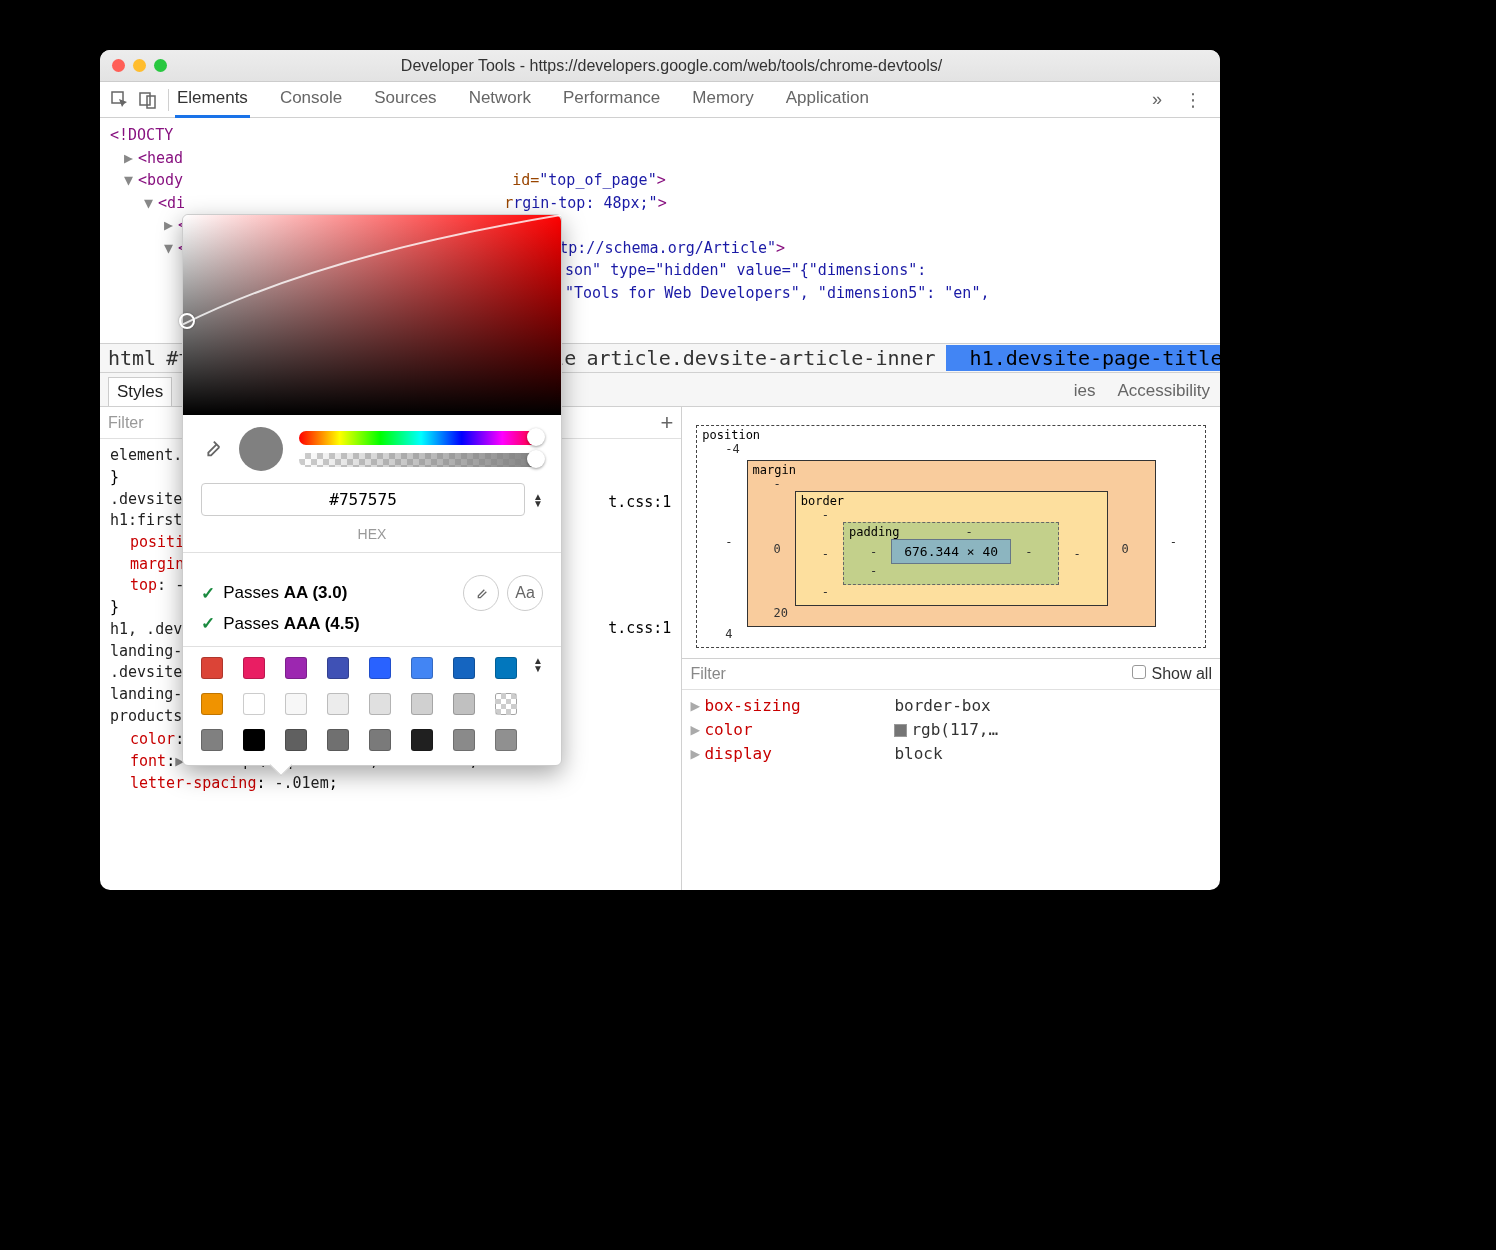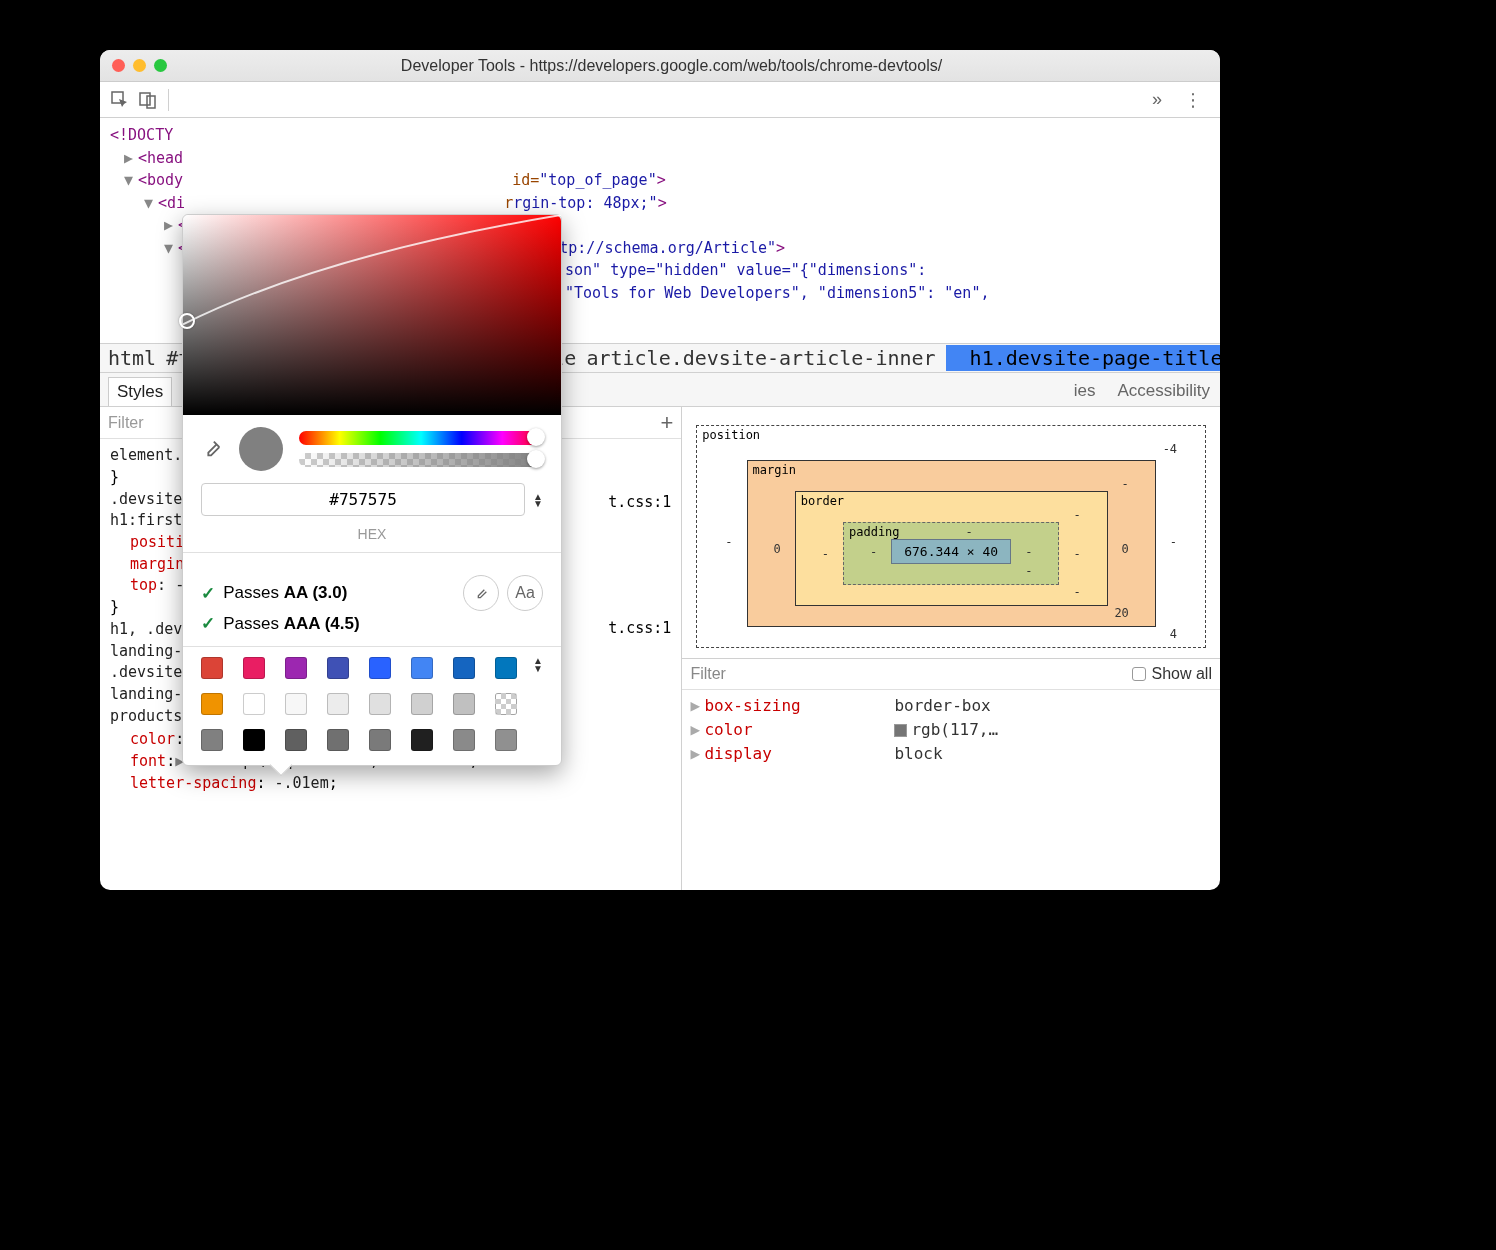--- a/index.html
+++ b/index.html
@@ -36,30 +36,30 @@
 .filter-row { display: flex; align-items: center; border-bottom: 1px solid #e0e0e0; padding: 3px 8px; font-size: 16px; color: #888; height: 32px; }
 .filter-row .lbl { color: #999; }
 .plus-icon { margin-left: auto; color: #666; font-size: 22px; }
 .styles-body { font-family: Menlo, monospace; font-size: 15px; padding: 6px 10px; line-height: 1.45; flex: 1; overflow: hidden; }
 .selector { color: #222; }
 .prop { color: #c80000; }
 .pv { color: #222; }
 .swatch { display: inline-block; width: 13px; height: 13px; background: #757575; vertical-align: middle; border: 1px solid #999; }
 .computed-panel { width: 48%; display: flex; flex-direction: column; overflow: hidden; }
 .boxmodel { display: flex; justify-content: center; padding: 18px 10px 10px; }
-.bm-position { border: 1px dashed #444; padding: 16px 28px 6px; text-align: right; position: relative; font-family: Menlo, monospace; font-size: 13px; }
+.bm-position { border: 1px dashed #444; padding: 16px 28px 6px; text-align: left; position: relative; font-family: Menlo, monospace; font-size: 13px; }
 .bm-label { position: absolute; top: 2px; left: 5px; font-size: 12px; }
 .bm-margin { background: #f9cc9d; border: 1px solid #333; padding: 16px 26px 6px; position: relative; margin-top: 4px; }
 .bm-border { background: #fddf9e; border: 1px solid #333; padding: 16px 26px 6px; position: relative; }
 .bm-padding { background: #c3d08b; border: 1px dashed #666; padding: 16px 26px 6px; position: relative; }
 .bm-content { background: #8cb5c0; border: 1px solid #678; padding: 4px 12px; font-size: 13px; }
 .bm-num { font-size: 12px; color: #333; }
 .bm-side { display: flex; align-items: center; gap: 14px; justify-content: center; }
 .computed-filter { display: flex; align-items: center; border-top: 1px solid #d0d0d0; border-bottom: 1px solid #e0e0e0; padding: 3px 8px; font-size: 16px; color: #888; height: 32px; }
-.showall { margin-left: auto; display: flex; align-items: center; gap: 6px; color: #333; }
+.showall { margin-left: auto; display: flex; gap: 6px; color: #333; }
 .cb { width: 14px; height: 14px; border: 1px solid #999; border-radius: 3px; }
 .computed-list { font-family: Menlo, monospace; font-size: 16px; padding: 4px 8px; overflow: hidden; }
 .cl-row { display: flex; line-height: 1.5; }
 .cl-tri { color: #aaa; width: 14px; }
 .cl-prop { color: #c80000; width: 190px; }
 .cl-val { color: #333; display: flex; align-items: center; gap: 4px; }
 
 
 .colorpicker { position: absolute; left: 82px; top: 96px; width: 380px; background: #fff; border: 1px solid #ccc; border-radius: 6px; box-shadow: 0 8px 24px rgba(0,0,0,.35); z-index: 10; }
 .cp-sat { height: 200px; background: linear-gradient(to top, #000, rgba(0,0,0,0)), linear-gradient(to right, #fff, #ff0000); position: relative; border-radius: 6px 6px 0 0; }
@@ -110,20 +110,29 @@
           <path d="M8 8 l8 3 -3 2 -2 3 z" fill="currentColor" stroke="none"></path>
         </svg>
     </div>
     <div class="tool-icon">
       <svg width="18" height="18" viewBox="0 0 18 18" fill="none" stroke="currentColor" stroke-width="1.5">
           <rect x="1" y="2" width="10" height="12"></rect>
           <rect x="8" y="5" width="8" height="12"></rect>
         </svg>
     </div>
     <div class="divider"></div>
+    <div class="tabs">
+      <div class="tab active">Elements</div>
+      <div class="tab">Console</div>
+      <div class="tab">Sources</div>
+      <div class="tab">Network</div>
+      <div class="tab">Performance</div>
+      <div class="tab">Memory</div>
+      <div class="tab">Application</div>
+    </div>
     <div class="more">»</div>
     <div class="kebab">⋮</div>
   </div>
 
   <div class="content">
     <div class="elements-pane">
       <div><span class="tag">&lt;!DOCTY</span></div>
       <div style="padding-left:14px"><span class="tri">▶</span><span class="tag">&lt;head</span></div>
       <div style="padding-left:14px"><span class="tri">▼</span><span class="tag">&lt;body</span>
         <span style="margin-left:320px" class="attr">id=</span><span class="val">"top_of_page"</span><span class="tag">&gt;</span></div>

